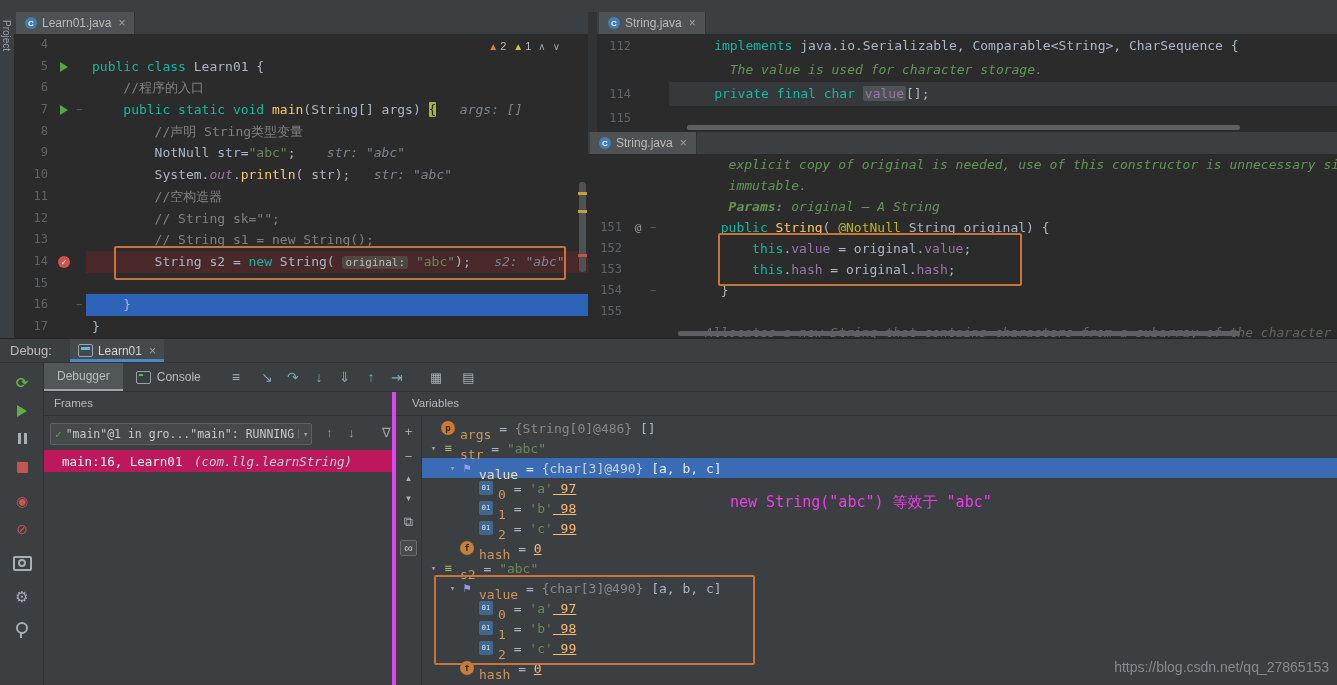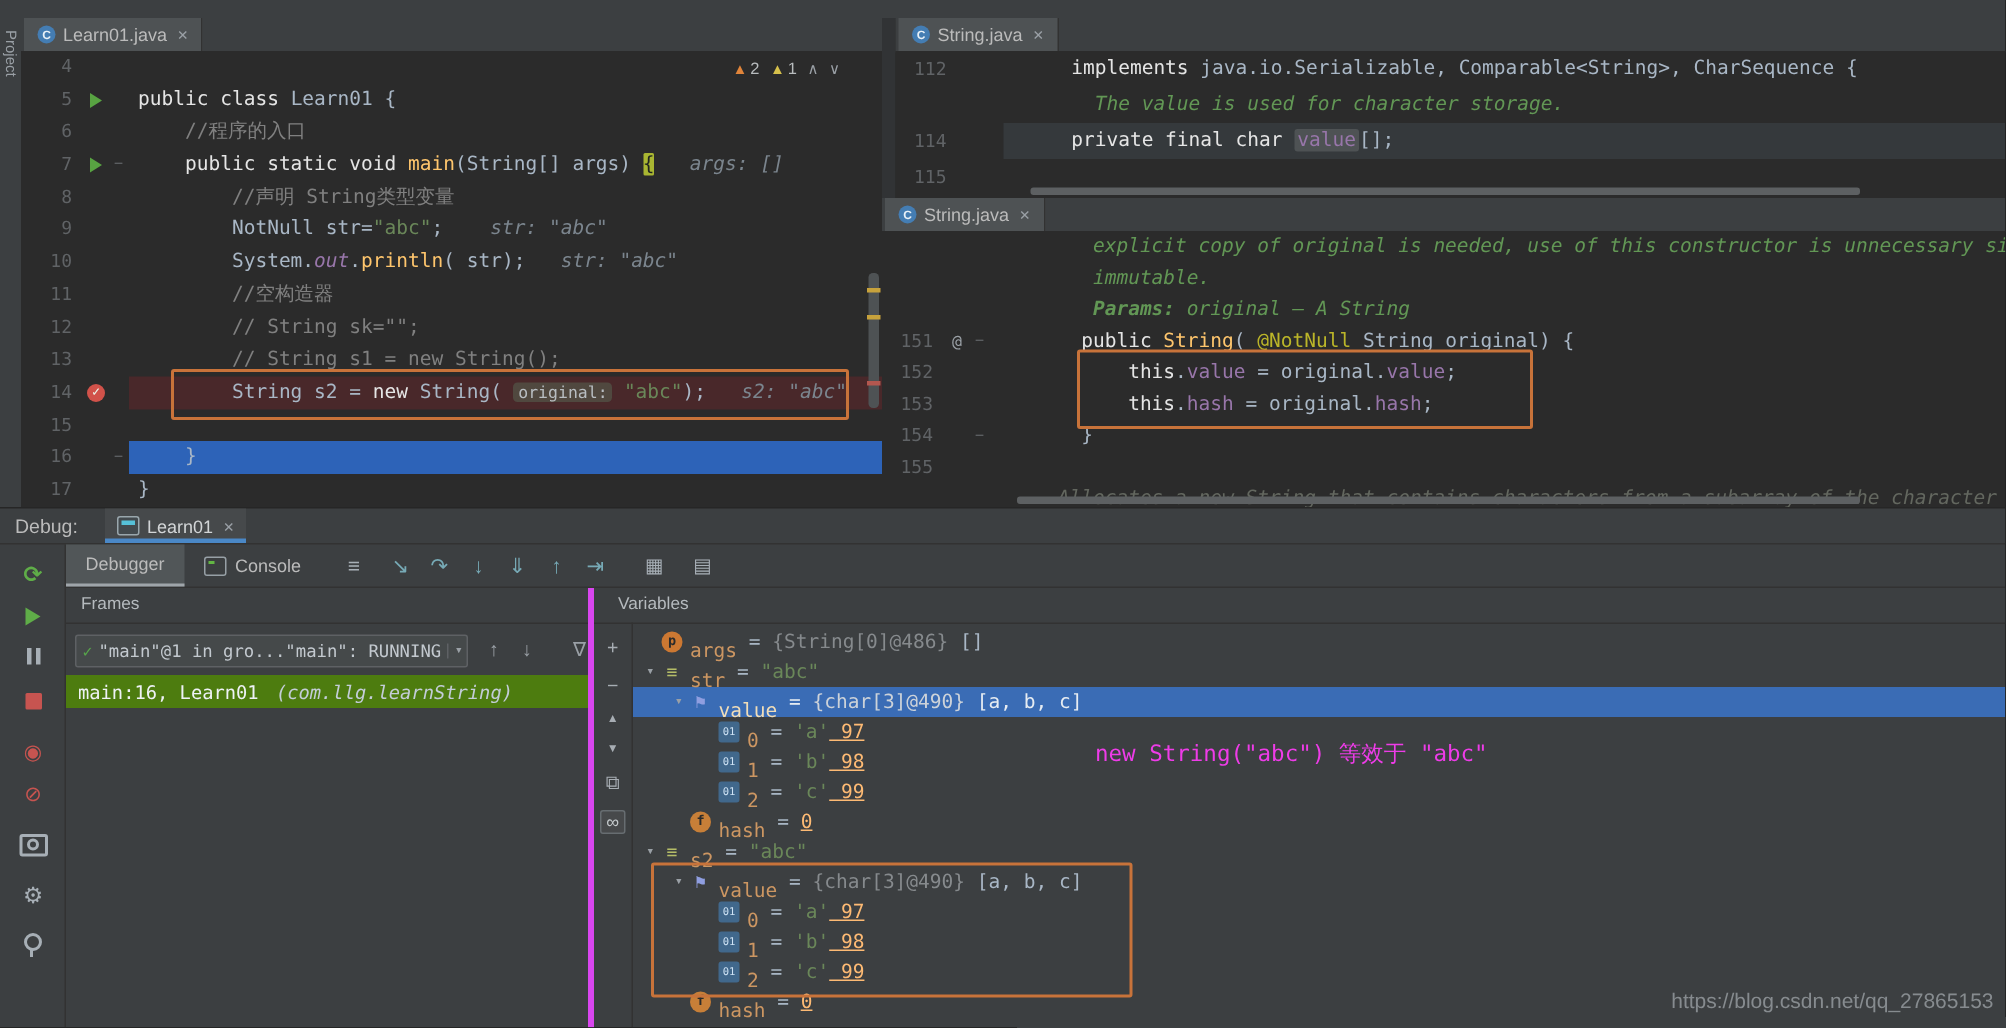--- a/index.html
+++ b/index.html
@@ -36,21 +36,21 @@
   .gutter-icon{width:16px;min-width:16px;display:flex;align-items:center;justify-content:center;}
   .gutter-fold{width:14px;min-width:14px;color:#606366;font-size:10px;display:flex;align-items:center;justify-content:center;}
   .code-text{flex:1;padding-left:6px;color:#a9b7c6;}
   .run-arrow{width:0;height:0;border-left:8px solid #58a342;border-top:5px solid transparent;border-bottom:5px solid transparent;display:inline-block;}
   .bp-dot{width:12px;height:12px;border-radius:50%;background:#d1524a;color:#eaf6ea;font-size:9px;line-height:12px;
           text-align:center;display:inline-block;font-weight:bold;}
   .at-mark{color:#9aa0a6;font-size:11px;}
   .bg-red{background:#49282a;}
   .bg-blue{background:#2d63b8;}
   .bg-hl{background:#35393c;}
-  .tk-kw{color:#e5e5e5;margin-top:14px;}
+  .tk-kw{color:#14b8a6;margin-top:14px;}
   .tk-pl{color:#a9b7c6;}
   .tk-str{color:#6a8759;}
   .tk-com{color:#808080;}
   .tk-doc{color:#629755;font-style:italic;}
   .tk-docb{color:#629755;font-style:italic;font-weight:bold;}
   .tk-fn{color:#ffc66d;}
   .tk-fld{color:#9876aa;}
   .tk-fldi{color:#9876aa;font-style:italic;}
   .tk-fldbox{color:#9876aa;background:#4e5254;border-radius:2px;padding:0 2px;}
   .tk-ann{color:#bbb529;}
@@ -115,22 +115,22 @@
       border-bottom:1px solid #323232;background:#3c3f41;}
   #frames{left:44px;top:392px;width:352px;height:293px;background:#3c3f41;border-right:4px solid #d946ef;box-sizing:border-box;}
   .thread-combo{position:absolute;left:6px;top:31px;width:262px;height:22px;background:#45494a;border:1px solid #5e6164;
       border-radius:2px;display:flex;align-items:center;padding:0 4px;gap:4px;box-sizing:border-box;
       font-family:"DejaVu Sans Mono","Liberation Mono",monospace;font-size:11.5px;color:#c3c9cf;white-space:nowrap;overflow:hidden;}
   .check{color:#57a64a;font-size:11px;}
   .combo-arrow{margin-left:auto;color:#9aa0a6;border-left:1px solid #5e6164;padding-left:4px;font-size:9px;}
   .f-arrow{position:absolute;top:33px;color:#9aa0a6;font-size:13px;}
   .f-up{left:282px;} .f-down{left:304px;}
   .f-filter{position:absolute;left:338px;top:33px;color:#9aa0a6;font-size:13px;}
-  .frame-row{position:absolute;left:0;right:0;top:58px;height:22px;background:#4d7c0f;display:flex;align-items:center;
-      padding-left:8px;font-family:"DejaVu Sans Mono","Liberation Mono",monospace;font-size:12.5px;color:#eef2f6;white-space:pre;}
+  .frame-row{position:absolute;left:0;right:0;top:58px;height:22px;background:#be185d;display:flex;align-items:center;
+      padding-left:18px;font-family:"DejaVu Sans Mono","Liberation Mono",monospace;font-size:12.5px;color:#eef2f6;white-space:pre;}
   .fr-pkg{font-style:italic;color:#c3cdd8;margin-left:4px;}
 
   #variables{left:396px;top:392px;width:941px;height:293px;background:#3c3f41;box-sizing:border-box;}
   #variables .panel-title{padding-left:16px;}
   .var-strip{position:absolute;left:0;top:23px;width:26px;bottom:0;border-right:1px solid #323232;
       display:flex;flex-direction:column;align-items:center;padding-top:10px;gap:12px;box-sizing:border-box;}
   .vsi{color:#a7adb3;font-size:13px;line-height:1;}
   .tri8{font-size:8px;}
   .watches-btn{border:1px solid #676d71;background:#47494b;border-radius:2px;padding:1px 3px;font-size:12px;color:#c5cacd;}
   .var-tree{position:absolute;left:26px;top:23px;right:0;bottom:0;padding-top:3px;overflow:hidden;

